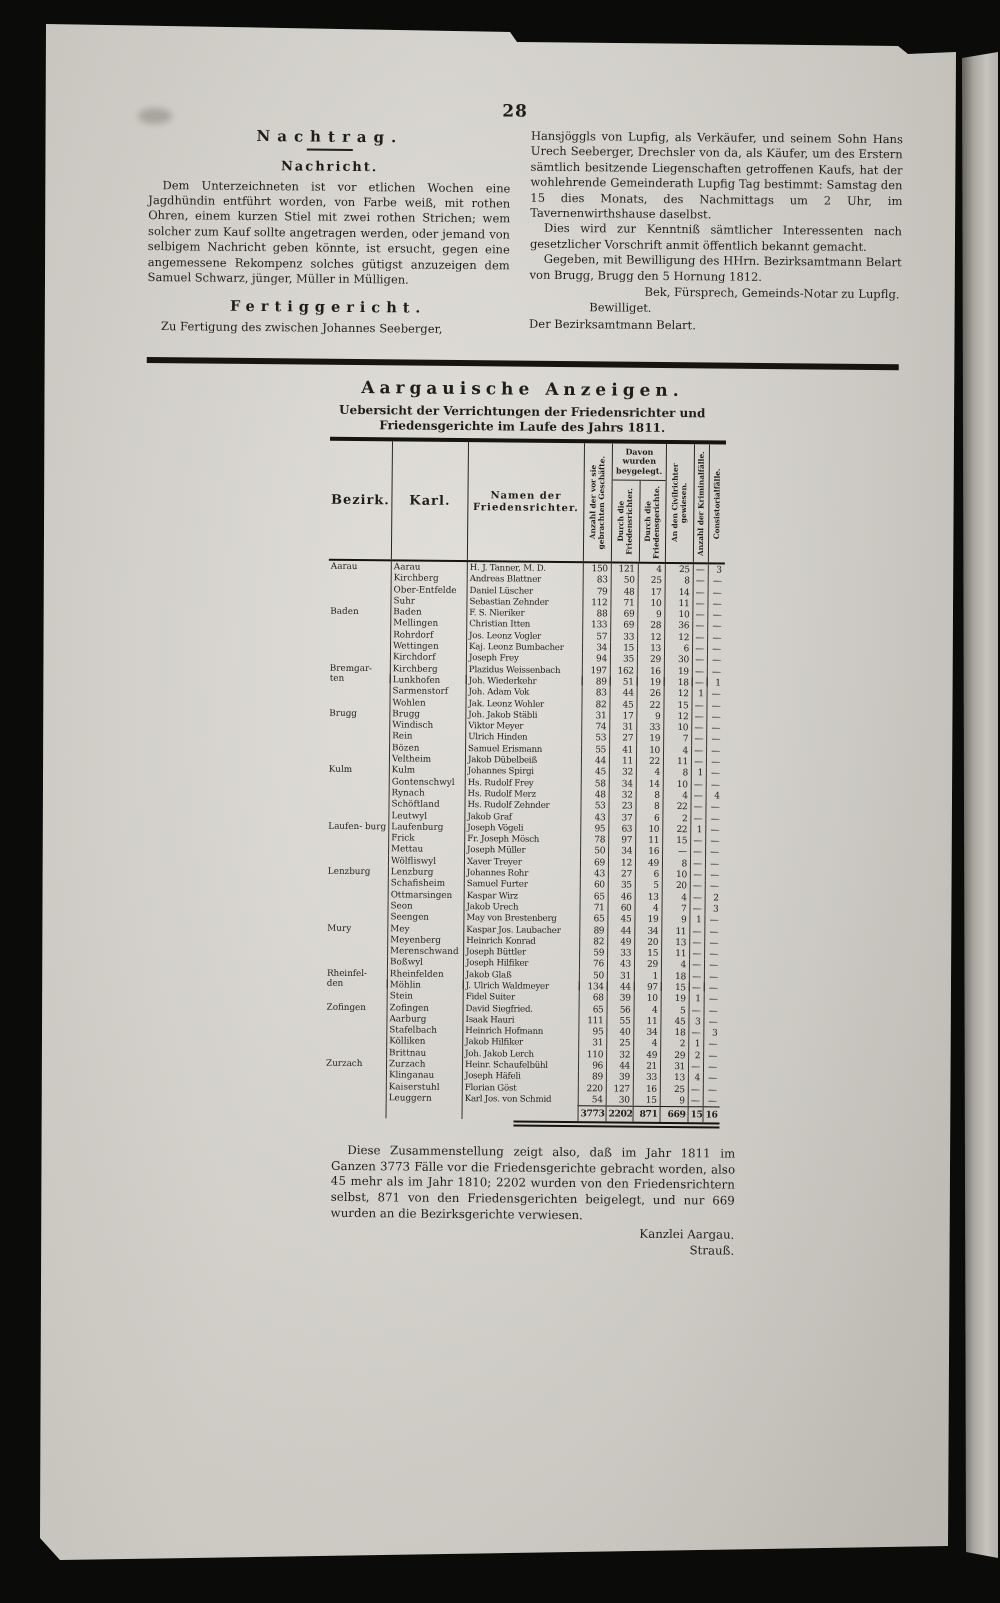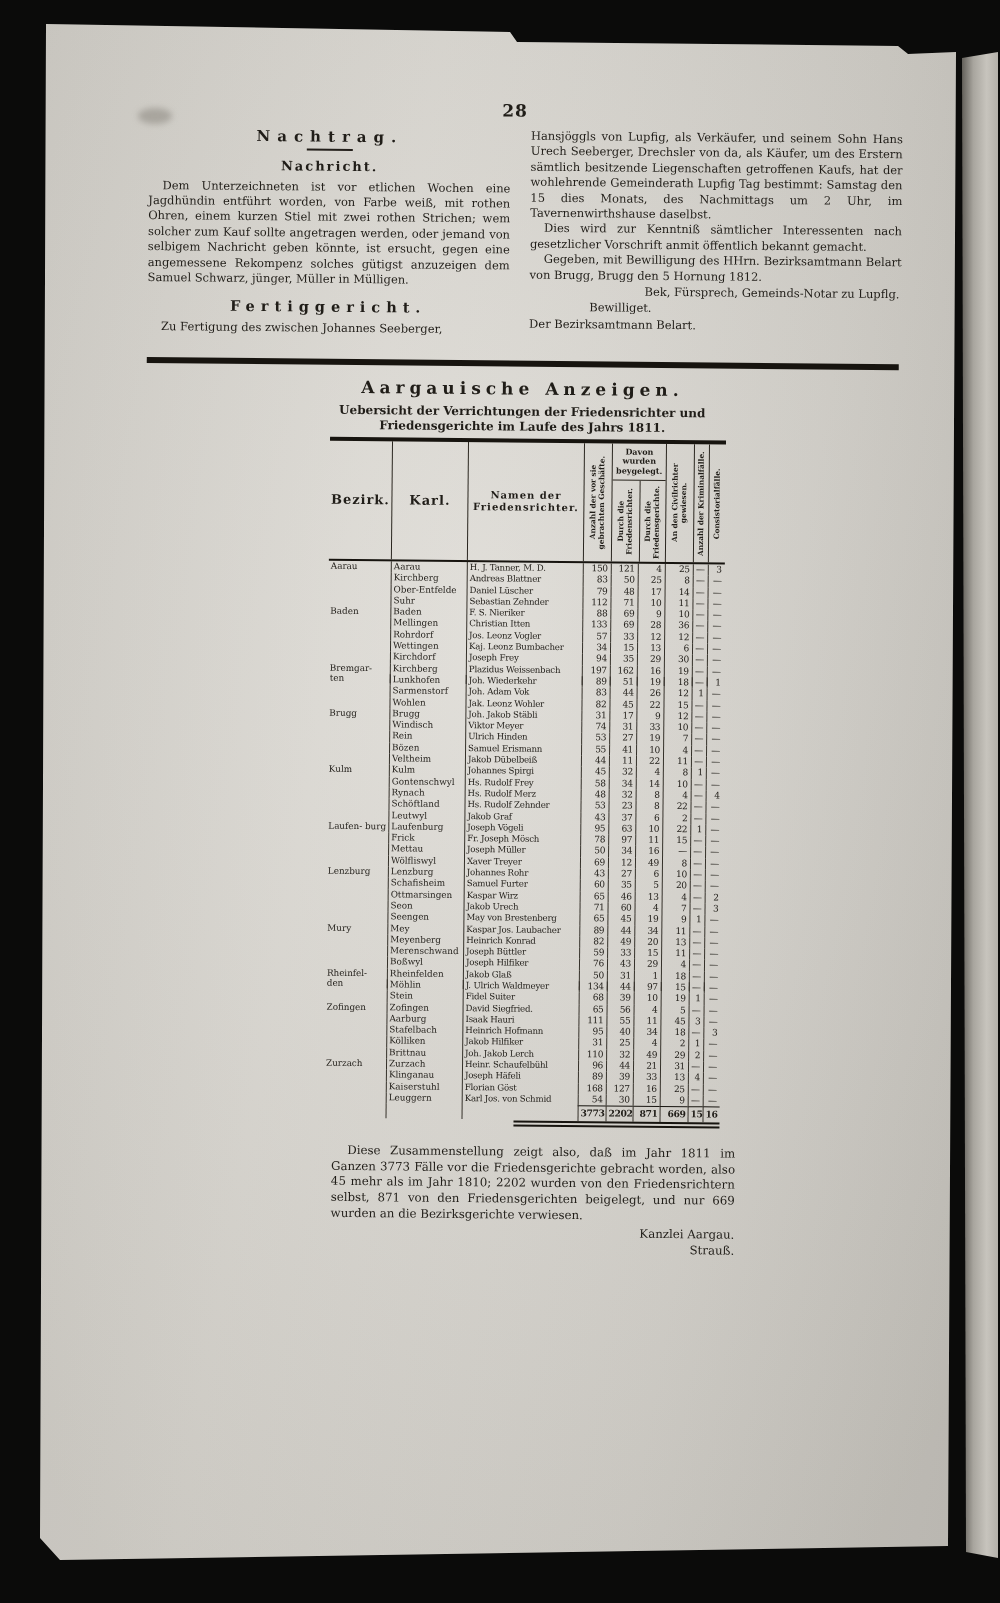--- a/index.html
+++ b/index.html
@@ -745,21 +745,21 @@
           <div class="c num">33</div>
           <div class="c num">13</div>
           <div class="c num">4</div>
           <div class="c num">—</div>
         </div>
 
         <div class="tgrid trow">
           <div class="c cb"></div>
           <div class="c">Kaiserstuhl</div>
           <div class="c nm">Florian Göst</div>
-          <div class="c num">168</div>
+          <div class="c num">220</div>
           <div class="c num">127</div>
           <div class="c num">16</div>
           <div class="c num">25</div>
           <div class="c num">—</div>
           <div class="c num">—</div>
         </div>
 
         <div class="tgrid trow">
           <div class="c cb"></div>
           <div class="c">Leuggern</div>

